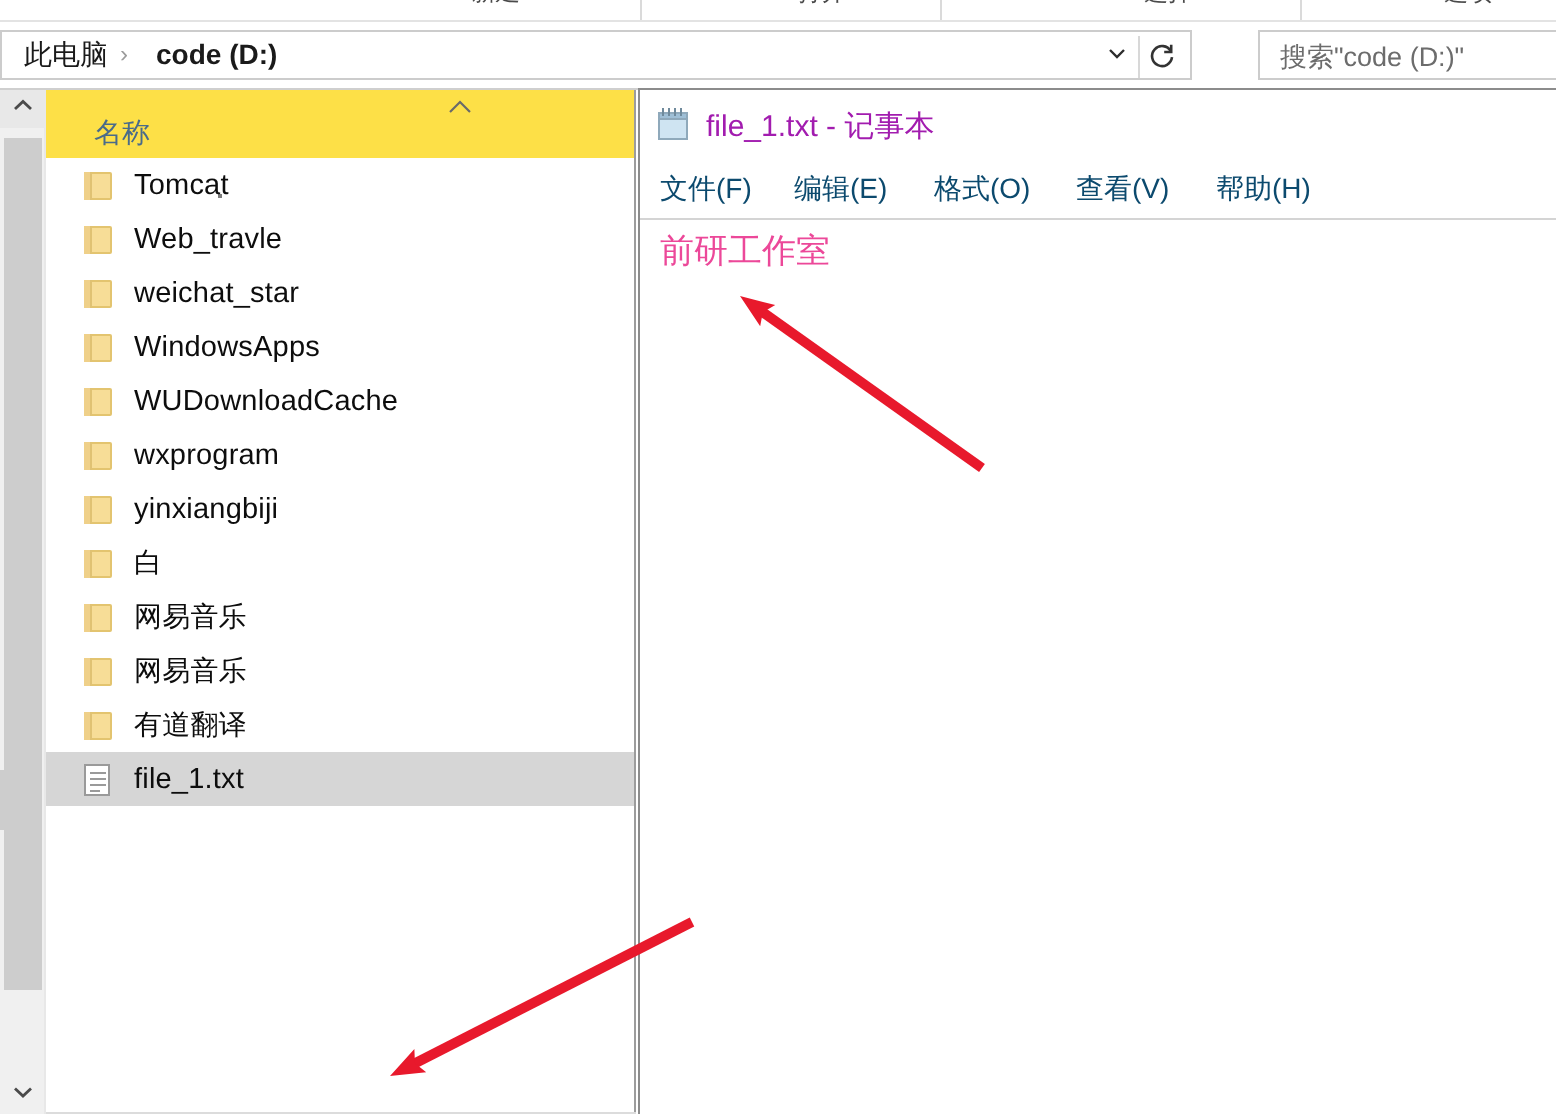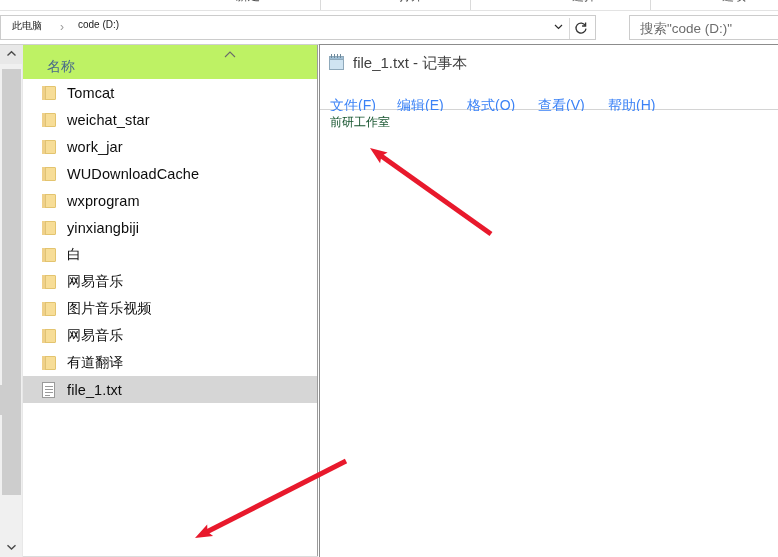--- a/index.html
+++ b/index.html
@@ -66,27 +66,27 @@
     position: absolute;
     left: 0; top: 4px;
     width: 596px; height: 25px;
     border: 1px solid #cccccc;
     background: #ffffff;
     box-sizing: border-box;
   }
   .crumb {
     position: absolute;
     top: 3px;
-    font-size: 10px;
+    font-size: 14px;
     color: #1a1a1a;
     white-space: nowrap;
   }
   .crumb-pc   { left: 11px; }
   .crumb-sep  { left: 59px; color: #9b9b9b; font-size: 12px; top: 4px; }
-  .crumb-code { left: 77px; }
+  .crumb-code { left: 77px; font-weight: bold; }
   .addr-chevron {
     position: absolute;
     right: 28px; top: 4px;
     width: 17px; height: 17px;
     color: #2d2d2d;
     font-size: 12px;
     text-align: center;
     line-height: 17px;
   }
   .addr-vsep {
@@ -148,21 +148,21 @@
     left: 0; top: 385px;
     width: 3px; height: 30px;
     background: #cdcdcd;
   }
 
   
   .col-header {
     position: absolute;
     left: 23px; top: 45px;
     width: 295px; height: 34px;
-    background: #bef264;
+    background: #fde047;
   }
   .col-name {
     position: absolute;
     left: 24px; top: 13px;
     font-size: 14px;
     color: #4a6b8a;
     white-space: nowrap;
   }
   .sort-caret {
     position: absolute;
@@ -320,49 +320,49 @@
   .np-icon .rings span {
     position: absolute;
     top: 0;
     width: 1px; height: 4px;
     background: #6f8a9c;
   }
   .np-title-text {
     position: absolute;
     left: 33px; top: 9px;
     font-size: 15px;
-    color: #404040;
+    color: #a21caf;
     white-space: nowrap;
   }
   .np-menubar {
     position: absolute;
     left: 0; top: 40px;
     width: 100%; height: 24px;
     border-bottom: 1px solid #d4d4d4;
   }
   .np-menu-item {
     position: absolute;
-    top: 12px;
+    top: 1px;
     font-size: 14px;
-    color: #3b82f6;
+    color: #0c4a6e;
     white-space: nowrap;
     cursor: default;
   }
   .np-text-area {
     position: absolute;
     left: 0; top: 66px;
     width: 100%;
     bottom: 0;
     background: #ffffff;
   }
   .np-text-line {
     position: absolute;
     left: 10px; top: 3px;
-    font-size: 12px;
-    color: #14532d;
+    font-size: 17px;
+    color: #ec4899;
     white-space: pre;
   }
 
   
   .arrows {
     position: absolute;
     left: 0; top: 0;
     width: 778px; height: 557px;
     pointer-events: none;
   }
@@ -445,30 +445,39 @@
         </span>
         <span class="row-label">Tomcat</span>
       </div>
       <div class="row">
         <span class="row-icon">
           <span class="ico-folder">
             <span class="back"></span>
             <span class="spine"></span>
           </span>
         </span>
+        <span class="row-label">Web_travle</span>
+      </div>
+      <div class="row">
+        <span class="row-icon">
+          <span class="ico-folder">
+            <span class="back"></span>
+            <span class="spine"></span>
+          </span>
+        </span>
         <span class="row-label">weichat_star</span>
       </div>
       <div class="row">
         <span class="row-icon">
           <span class="ico-folder">
             <span class="back"></span>
             <span class="spine"></span>
           </span>
         </span>
-        <span class="row-label">work_jar</span>
+        <span class="row-label">WindowsApps</span>
       </div>
       <div class="row">
         <span class="row-icon">
           <span class="ico-folder">
             <span class="back"></span>
             <span class="spine"></span>
           </span>
         </span>
         <span class="row-label">WUDownloadCache</span>
       </div>
@@ -500,29 +509,20 @@
         <span class="row-label cjk">白</span>
       </div>
       <div class="row">
         <span class="row-icon">
           <span class="ico-folder">
             <span class="back"></span>
             <span class="spine"></span>
           </span>
         </span>
         <span class="row-label cjk">网易音乐</span>
-      </div>
-      <div class="row">
-        <span class="row-icon">
-          <span class="ico-folder">
-            <span class="back"></span>
-            <span class="spine"></span>
-          </span>
-        </span>
-        <span class="row-label cjk">图片音乐视频</span>
       </div>
       <div class="row">
         <span class="row-icon">
           <span class="ico-folder">
             <span class="back"></span>
             <span class="spine"></span>
           </span>
         </span>
         <span class="row-label cjk">网易音乐</span>
       </div>

